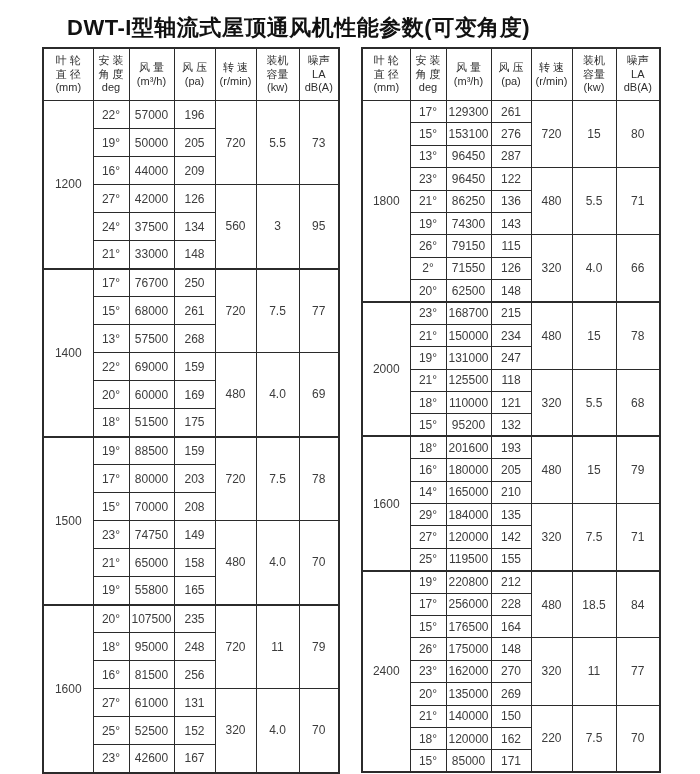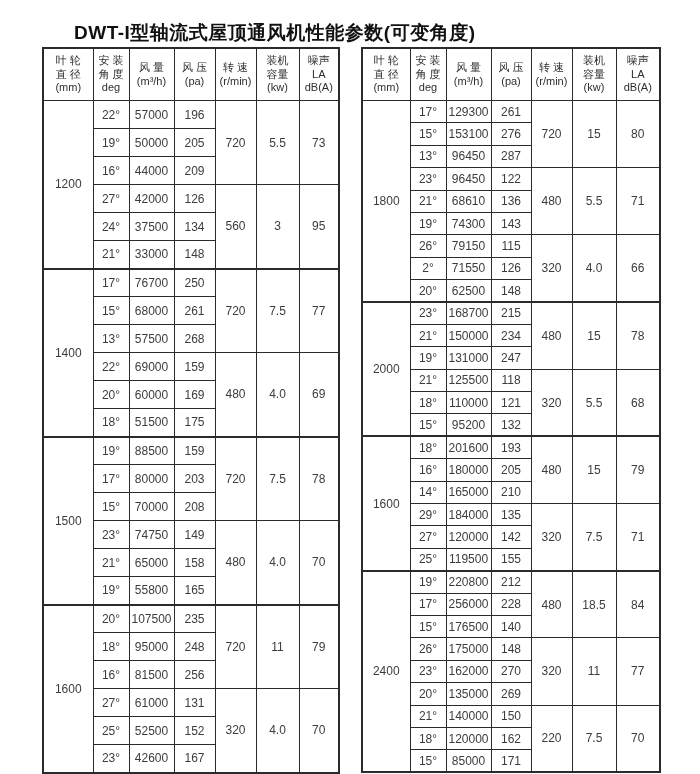--- a/index.html
+++ b/index.html
@@ -8,22 +8,22 @@
     --title:#111111;
     --bg:#ffffff;
   }
   html,body{margin:0;padding:0;}
   body{
     width:700px;height:774px;position:relative;background:var(--bg);
     font-family:"Liberation Sans","DejaVu Sans",sans-serif;
     -webkit-font-smoothing:antialiased;
   }
   .title{
-    position:absolute;left:60px;top:6px;margin:14px;
-    font-size:19px;font-weight:bold;color:var(--title);
+    position:absolute;left:60px;top:6px;margin:7px;
+    font-size:22px;font-weight:bold;color:var(--title);
     letter-spacing:0.5px;white-space:nowrap;
   }
   .tables{
     position:absolute;left:42px;top:47px;
     display:flex;gap:21px;align-items:flex-start;
   }
   table.spec-table{
     border-collapse:collapse;table-layout:fixed;
     border:2px solid var(--border);
     color:var(--text);
@@ -321,21 +321,21 @@
           <tr>
             <td class="col-angle">23°</td>
             <td class="col-volume">96450</td>
             <td class="col-pressure">122</td>
             <td class="col-speed" rowspan="3">480</td>
             <td class="col-capacity" rowspan="3">5.5</td>
             <td class="col-noise" rowspan="3">71</td>
           </tr>
           <tr>
             <td class="col-angle">21°</td>
-            <td class="col-volume">68610</td>
+            <td class="col-volume">86250</td>
             <td class="col-pressure">136</td>
           </tr>
           <tr>
             <td class="col-angle">19°</td>
             <td class="col-volume">74300</td>
             <td class="col-pressure">143</td>
           </tr>
           <tr>
             <td class="col-angle">26°</td>
             <td class="col-volume">79150</td>
@@ -438,21 +438,21 @@
             <td class="col-noise" rowspan="3">84</td>
           </tr>
           <tr>
             <td class="col-angle">17°</td>
             <td class="col-volume">256000</td>
             <td class="col-pressure">228</td>
           </tr>
           <tr>
             <td class="col-angle">15°</td>
             <td class="col-volume">176500</td>
-            <td class="col-pressure">140</td>
+            <td class="col-pressure">164</td>
           </tr>
           <tr>
             <td class="col-angle">26°</td>
             <td class="col-volume">175000</td>
             <td class="col-pressure">148</td>
             <td class="col-speed" rowspan="3">320</td>
             <td class="col-capacity" rowspan="3">11</td>
             <td class="col-noise" rowspan="3">77</td>
           </tr>
           <tr>

